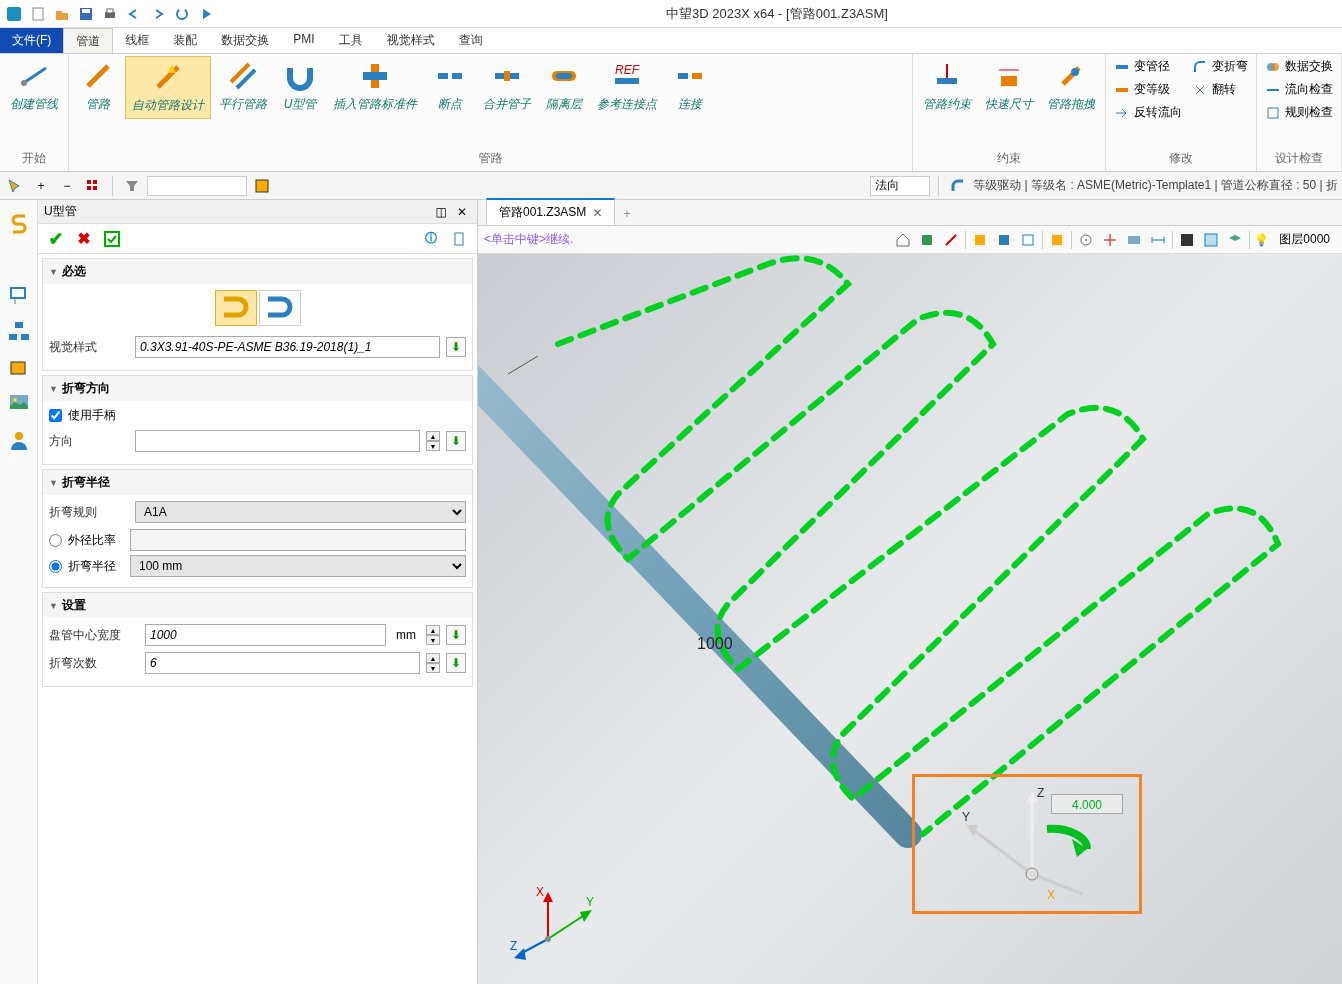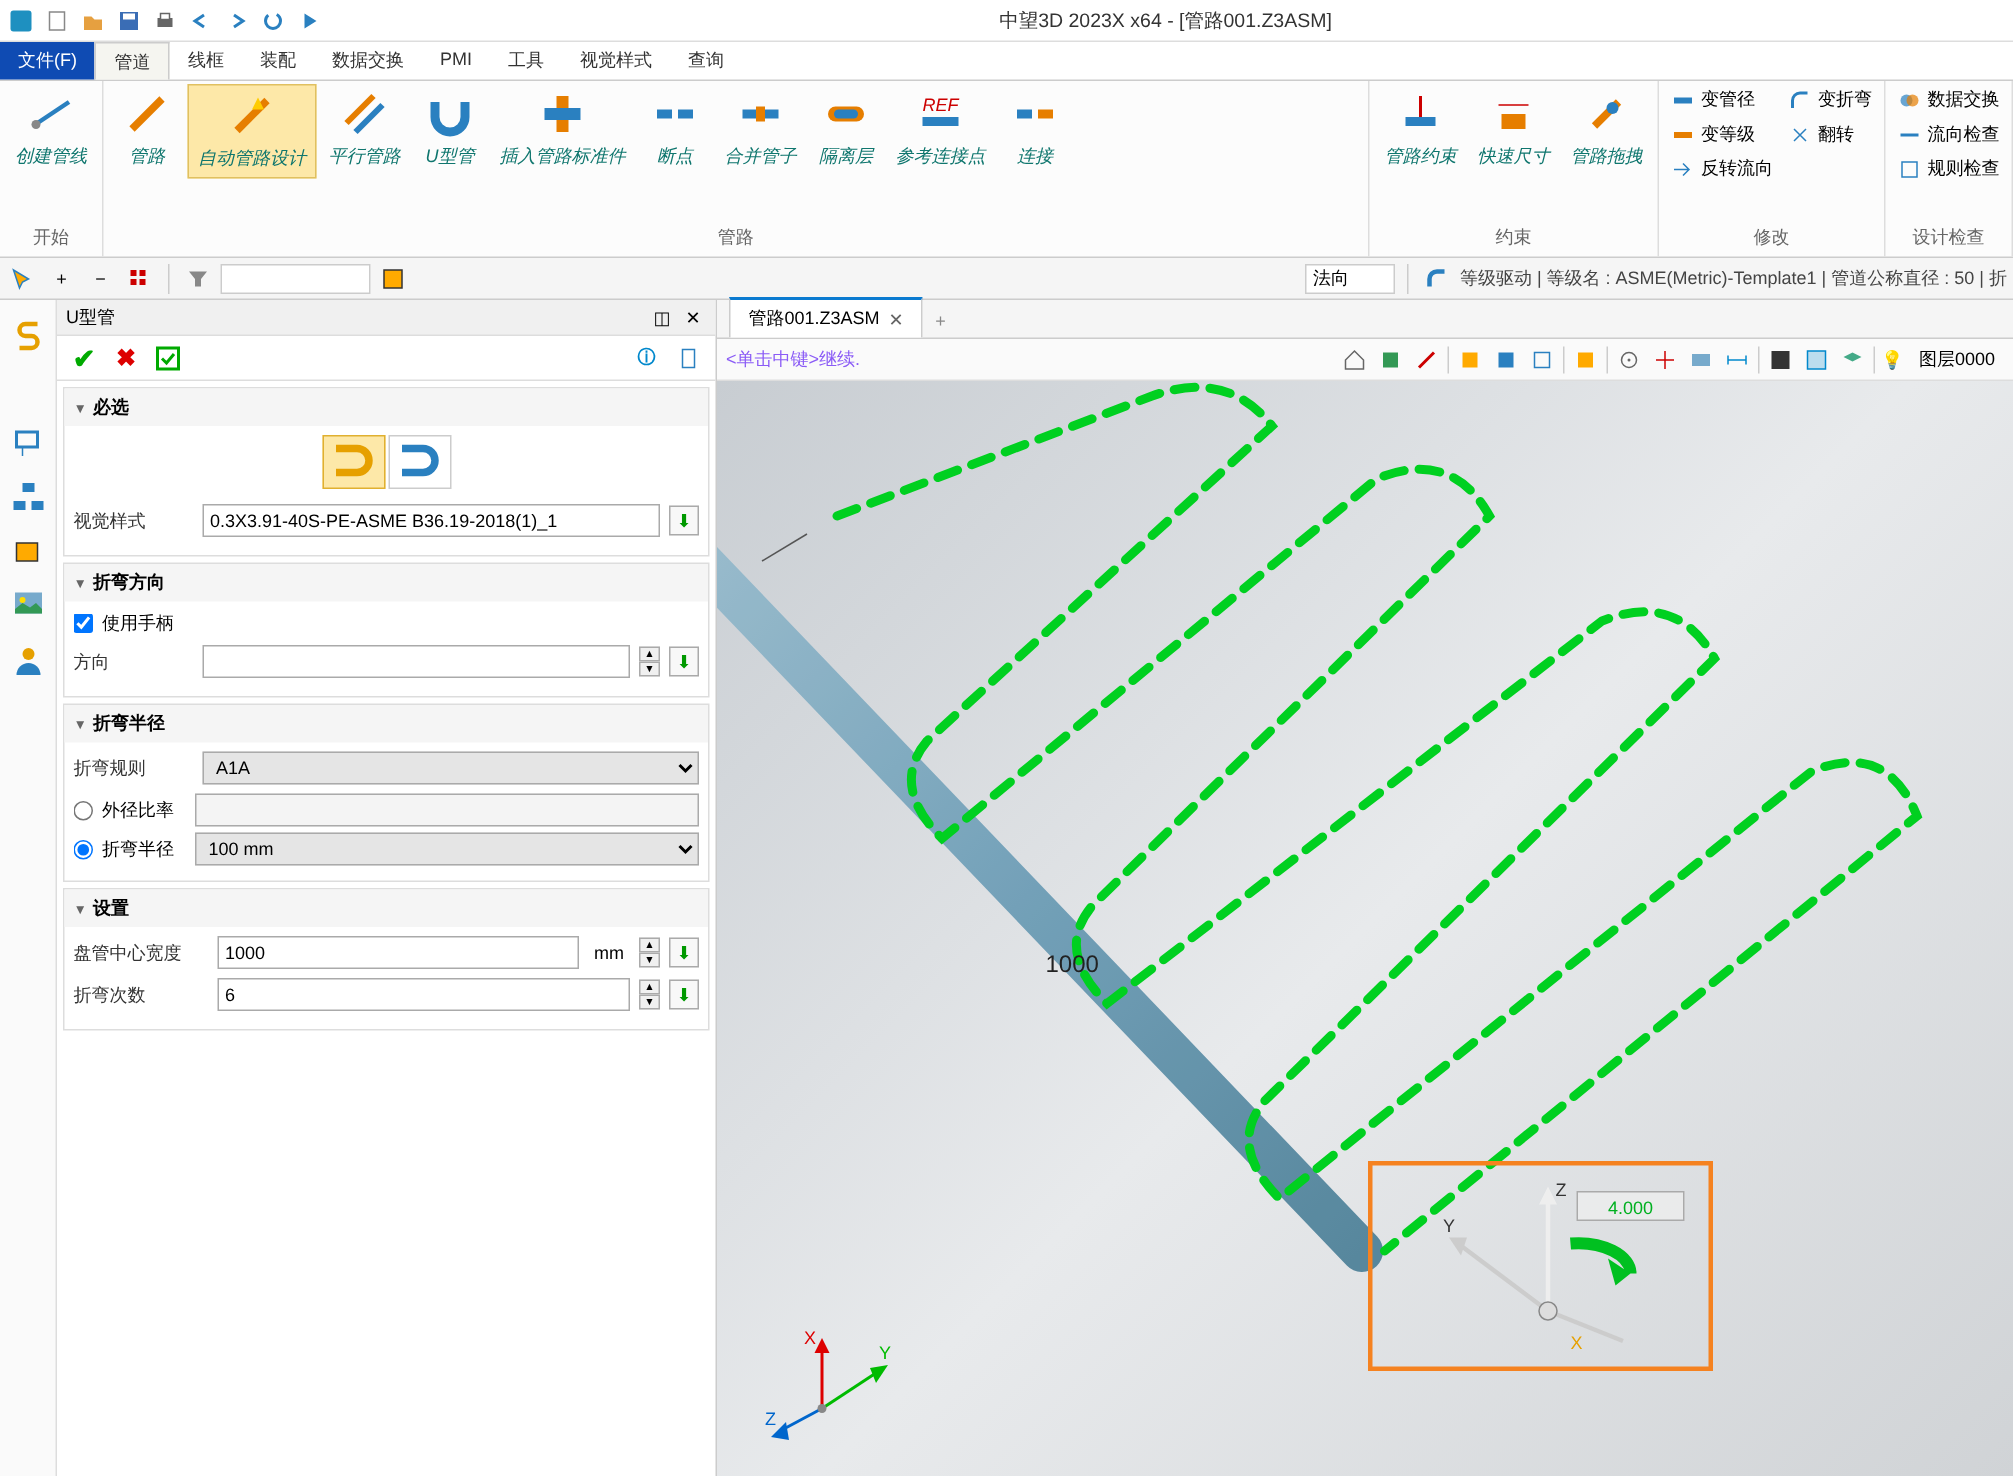--- a/index.html
+++ b/index.html
@@ -52,21 +52,21 @@
 .check-btn { color: #0a0; font-weight: bold; font-size: 18px; }
 .x-btn { color: #d00; font-weight: bold; font-size: 16px; }
 
 .panel-body { flex: 1; overflow-y: auto; padding: 4px; }
 .section { border: 1px solid #ddd; margin-bottom: 4px; }
 .section-header { background: #f5f5f5; padding: 4px 6px; cursor: pointer; display: flex; align-items: center; gap: 4px; font-weight: bold; }
 .section-header::before { content: "▼"; font-size: 9px; color: #666; }
 .section-body { padding: 6px; }
 .form-row { display: flex; align-items: center; gap: 6px; margin-bottom: 6px; }
 .form-label { width: 80px; color: #333; }
-.form-input { flex: 1; height: 22px; border: 1px solid #aaa; padding: 0 4px; background: #fff; }
+.form-input { flex: 1; height: 22px; border: 1px solid #aaa; padding: 0 4px; background: #fff; font-style: italic; }
 .form-select { flex: 1; height: 22px; border: 1px solid #aaa; background: #e5e5e5; padding: 0 4px; }
 .icon-toggle { display: flex; gap: 2px; justify-content: center; }
 .icon-toggle-btn { width: 42px; height: 36px; border: 1px solid #ccc; background: #fff; cursor: pointer; }
 .icon-toggle-btn.active { background: #fde8a8; border-color: #e0b030; }
 .checkbox-row { display: flex; align-items: center; gap: 6px; }
 .radio-row { display: flex; align-items: center; gap: 6px; margin-bottom: 4px; }
 .spinner-btns { display: flex; flex-direction: column; }
 .spinner-btn { width: 14px; height: 10px; font-size: 7px; border: 1px solid #aaa; background: #f0f0f0; cursor: pointer; display:flex; align-items:center; justify-content:center; }
 .pick-btn { width: 20px; height: 20px; border: 1px solid #aaa; background: #f8f8f8; cursor: pointer; display:flex; align-items:center; justify-content:center; color: #090; }
 .highlight-box { border: 2px solid #f58220; padding: 4px; }

